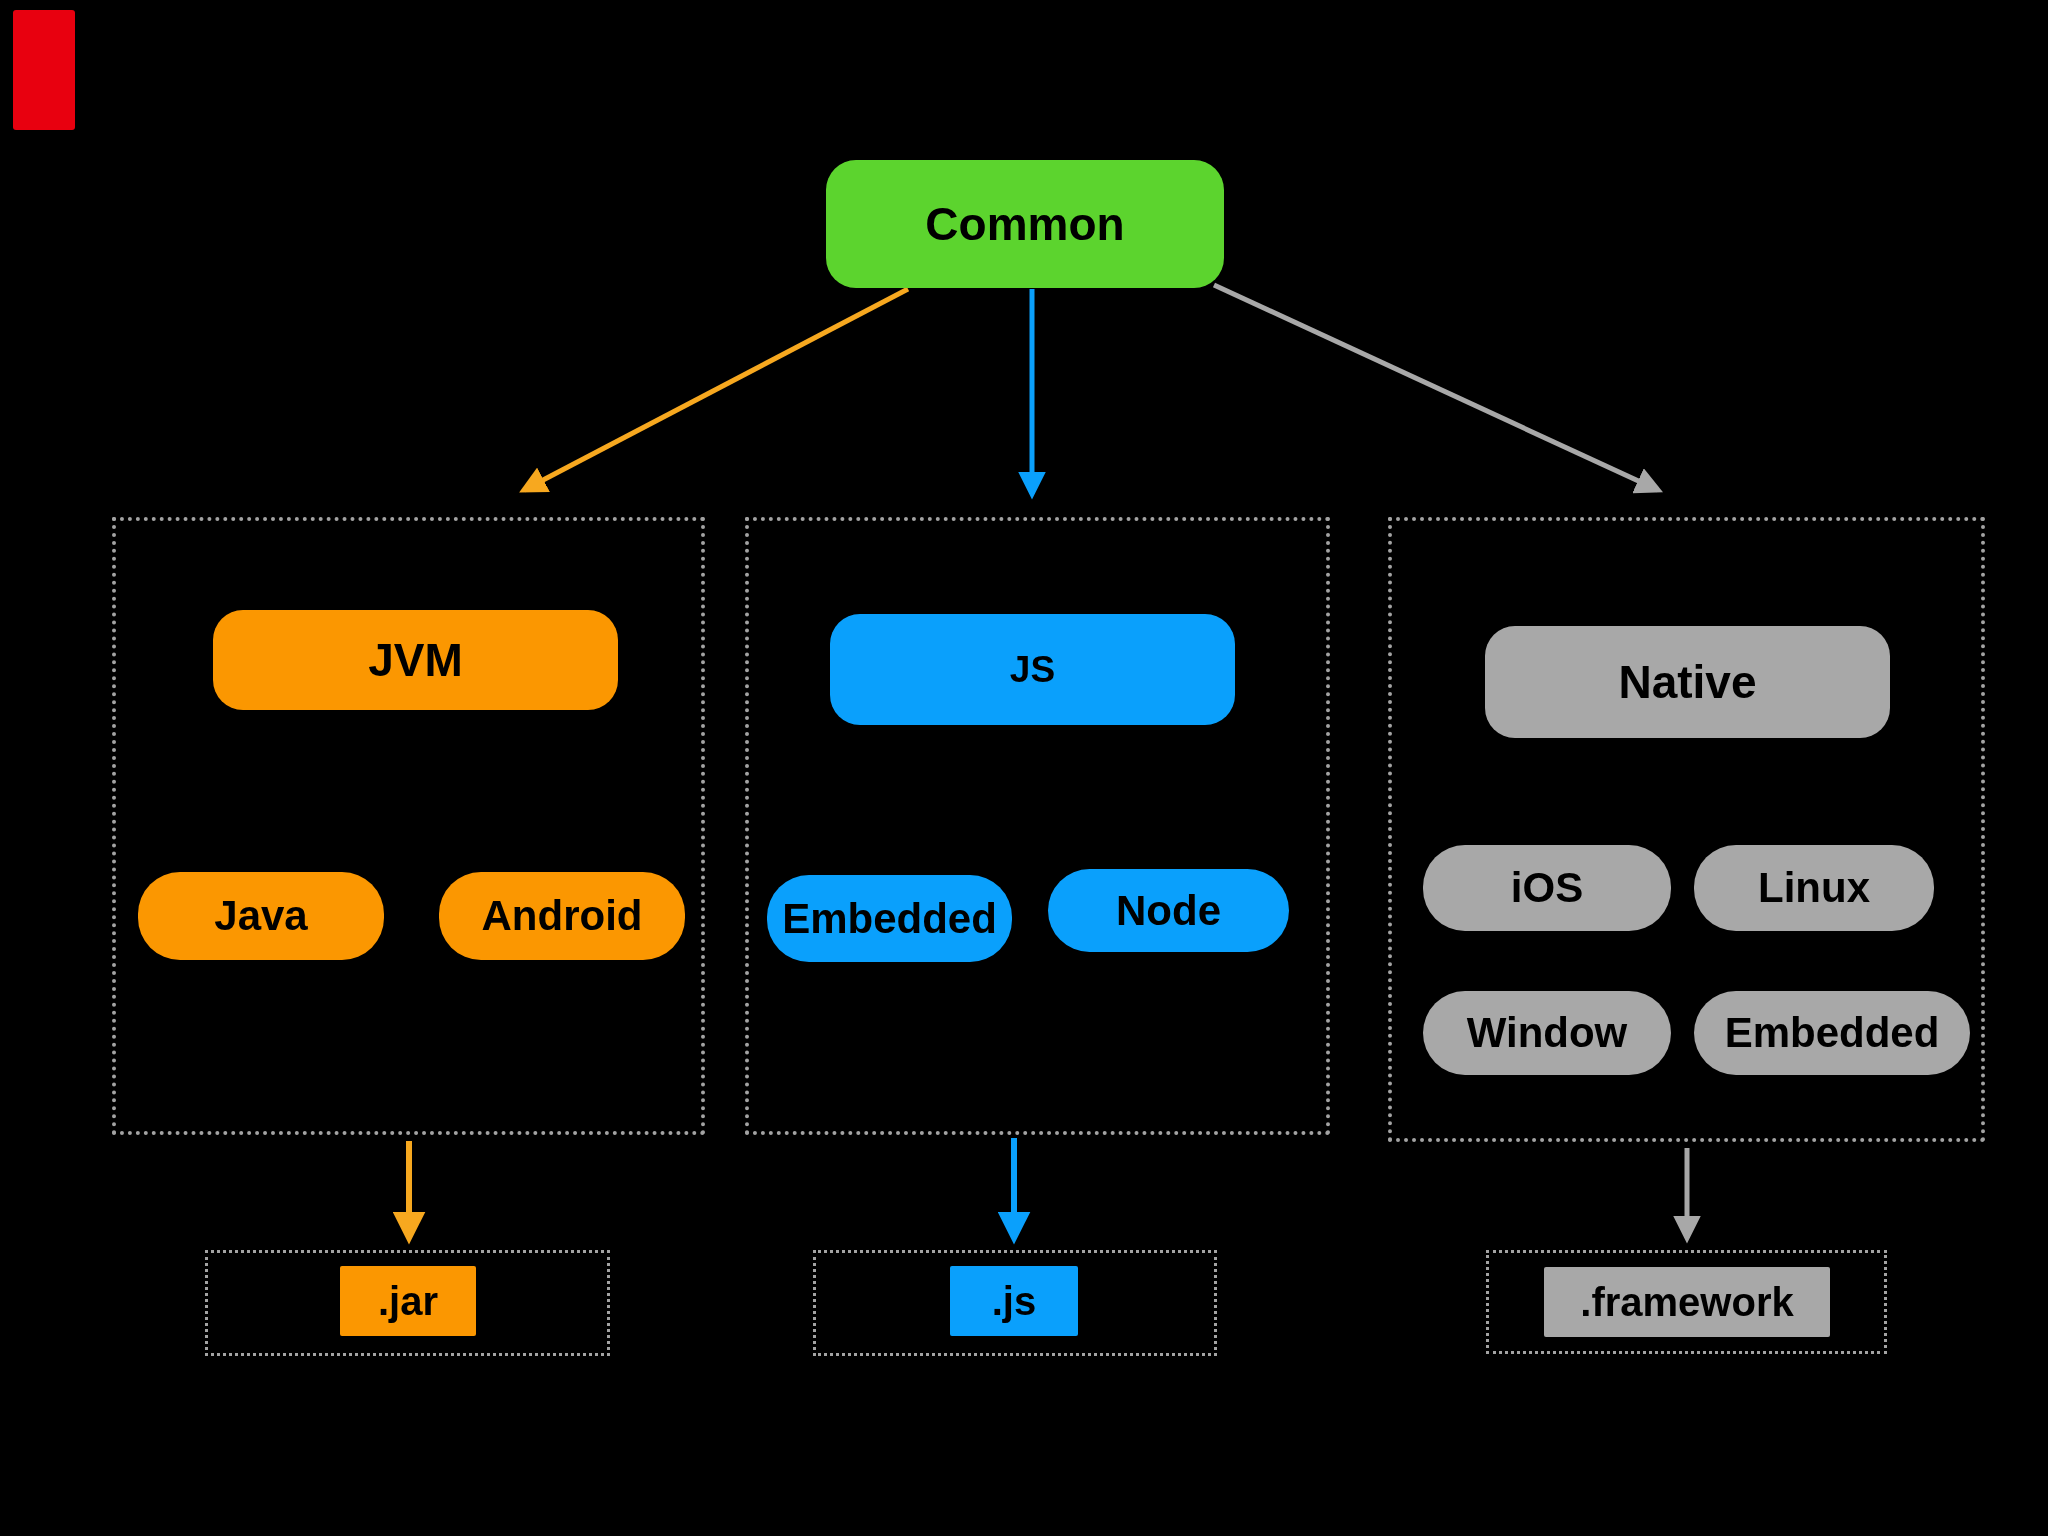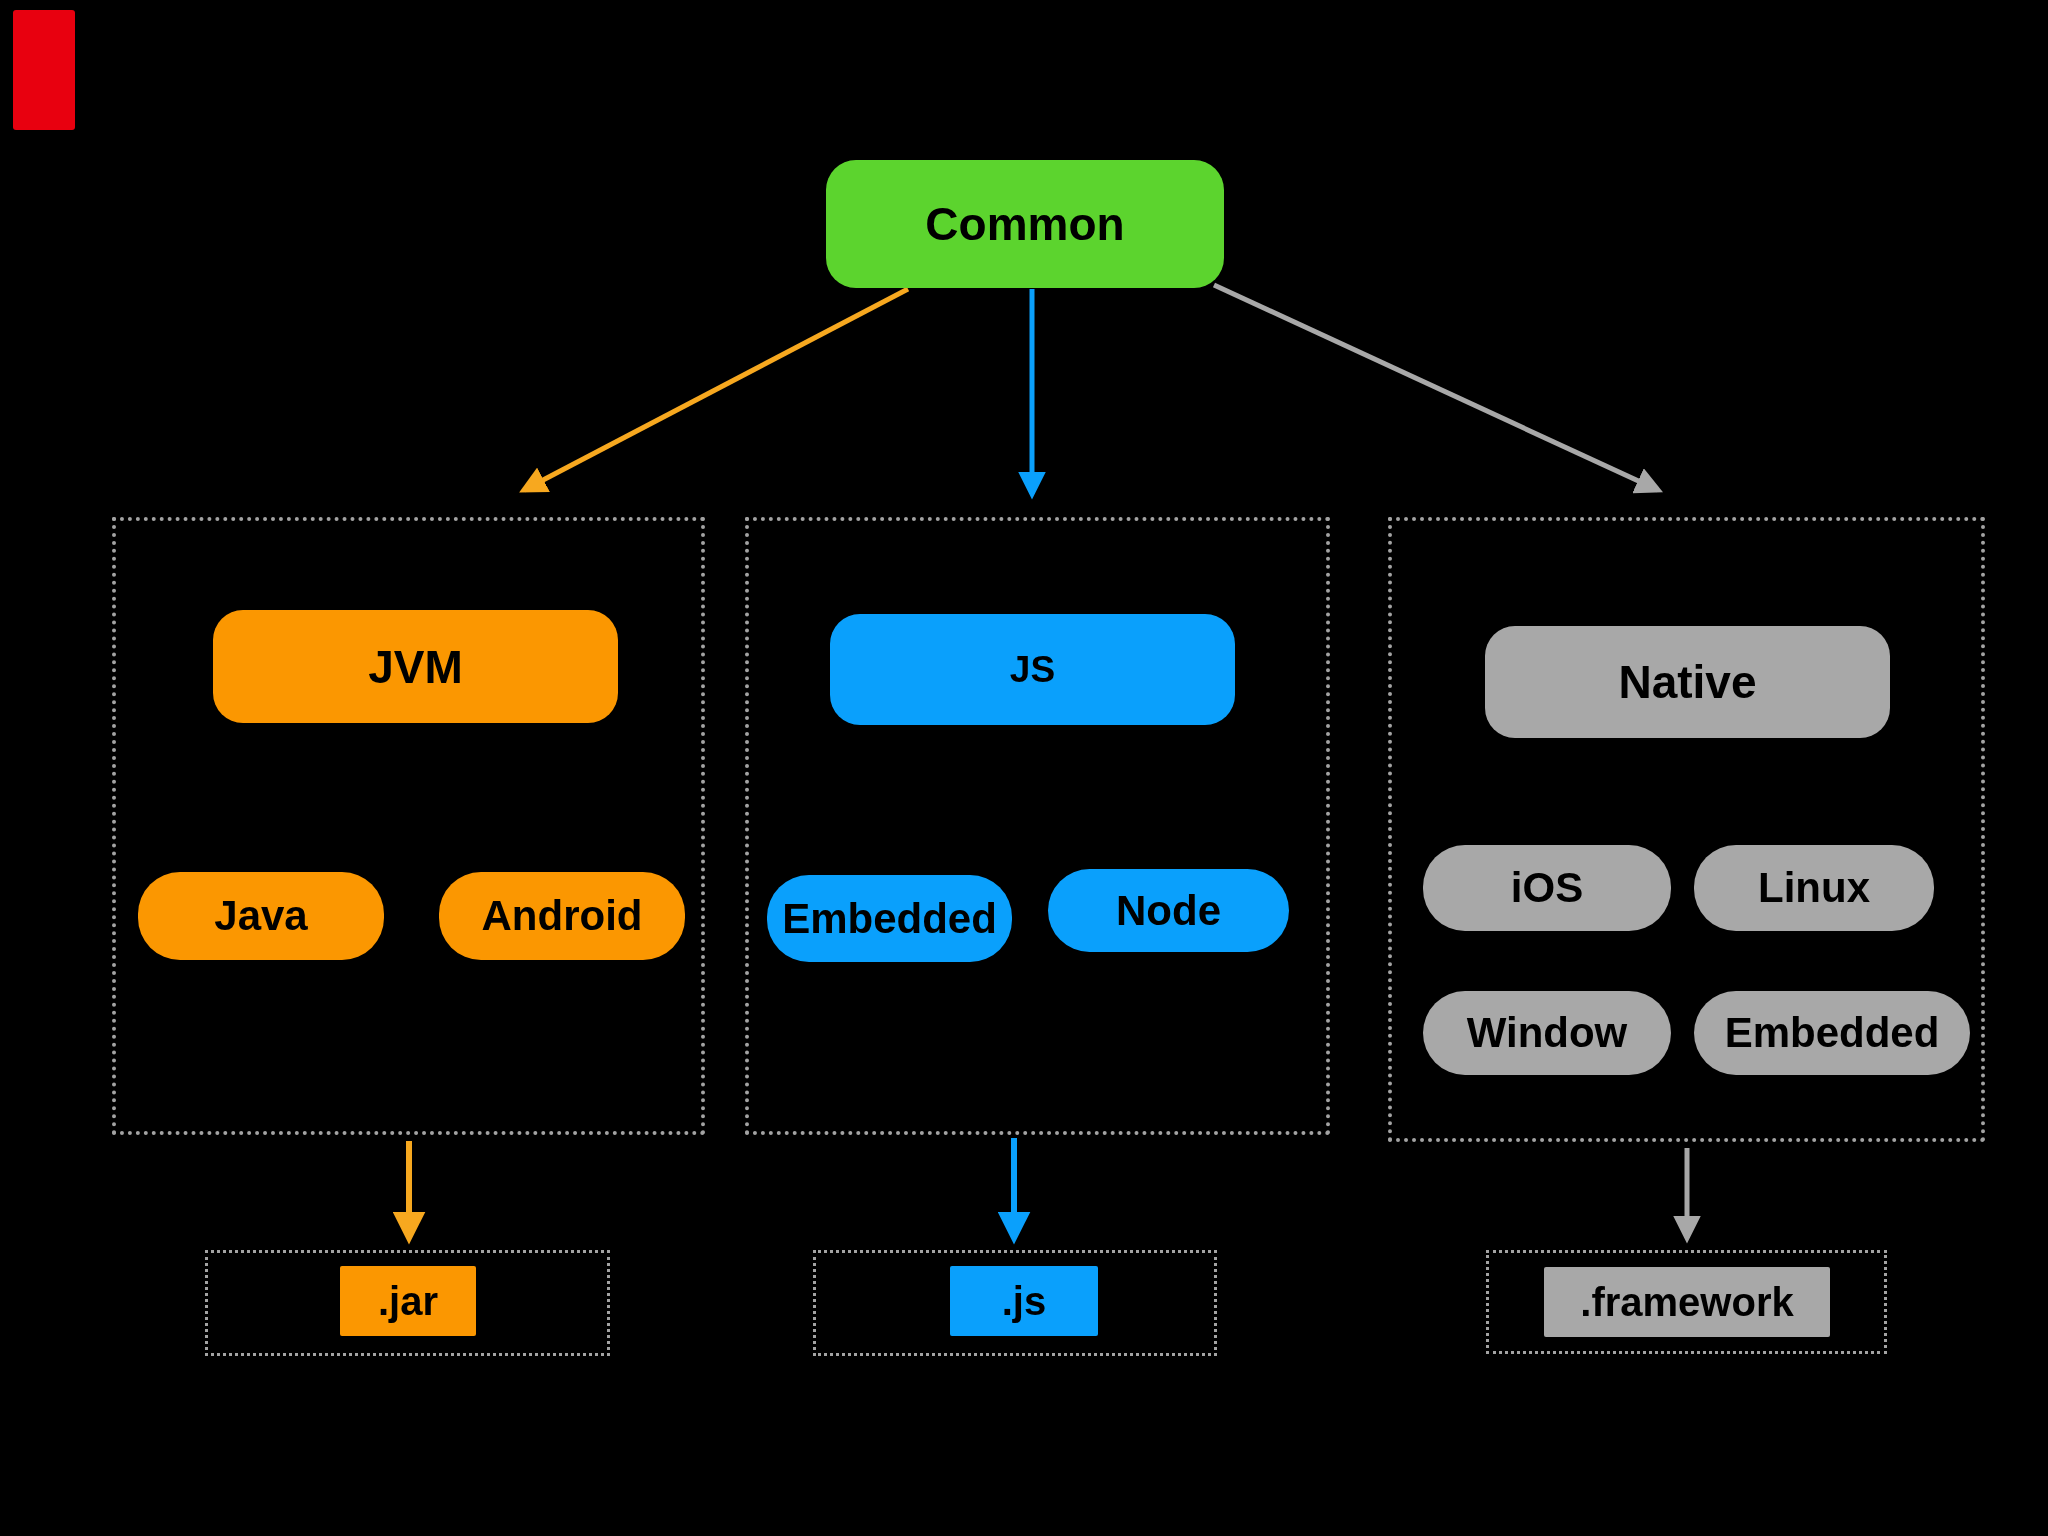--- a/index.html
+++ b/index.html
@@ -13,42 +13,42 @@
   }
   .lbl{display:block;}
   
   .n-common{left:826px;top:160px;width:398px;height:128px;border-radius:30px;background:#5cd42e;font-size:46px;}
   
   .group{position:absolute;border:4px dotted #a3a3a3;box-sizing:border-box;background:transparent;}
   .g-jvm{left:112px;top:517px;width:593px;height:618px;}
   .g-js{left:745px;top:517px;width:585px;height:618px;}
   .g-native{left:1388px;top:517px;width:597px;height:625px;}
   
-  .n-jvm{left:213px;top:610px;width:405px;height:113px;border-radius:30px;background:#fb9701;font-size:46px;}
+  .n-jvm{left:213px;top:610px;width:405px;height:100px;border-radius:30px;background:#fb9701;font-size:46px;}
   .n-js{left:830px;top:614px;width:405px;height:111px;border-radius:30px;background:#0aa0fc;font-size:37px;}
   .n-native{left:1485px;top:626px;width:405px;height:112px;border-radius:30px;background:#a8a8a8;font-size:46px;}
   
   .child{border-radius:42px;font-size:42px;}
   .n-java{left:138px;top:872px;width:246px;height:88px;background:#fb9701;}
   .n-android{left:439px;top:872px;width:246px;height:88px;background:#fb9701;}
   .n-browser{left:767px;top:875px;width:245px;height:87px;background:#0aa0fc;}
   .n-node{left:1048px;top:869px;width:241px;height:83px;background:#0aa0fc;}
   .n-ios{left:1423px;top:845px;width:248px;height:86px;background:#a8a8a8;}
   .n-linux{left:1694px;top:845px;width:240px;height:86px;background:#a8a8a8;}
   .n-window{left:1423px;top:991px;width:248px;height:84px;background:#a8a8a8;}
   .n-embedded{left:1694px;top:991px;width:276px;height:84px;background:#a8a8a8;}
   
   .artifact-frame{position:absolute;border:3px dotted #a3a3a3;box-sizing:border-box;}
   .f-jar{left:205px;top:1250px;width:405px;height:106px;}
   .f-js{left:813px;top:1250px;width:404px;height:106px;}
   .f-fw{left:1486px;top:1250px;width:401px;height:104px;}
   
   .artifact{border-radius:2px;font-size:40px;}
   .a-jar{left:340px;top:1266px;width:136px;height:70px;background:#fb9701;}
-  .a-js{left:950px;top:1266px;width:148px;height:70px;background:#0aa0fc;}
+  .a-js{left:950px;top:1266px;width:128px;height:70px;background:#0aa0fc;}
   .a-fw{left:1544px;top:1267px;width:286px;height:70px;background:#a8a8a8;}
   
   .red-marker{position:absolute;left:13px;top:10px;width:62px;height:120px;background:#e8000f;border-radius:3px;}
   
   svg.arrows{position:absolute;left:0;top:0;pointer-events:none;}
 </style>
 </head>
 <body>
 
 <div class="canvas">

